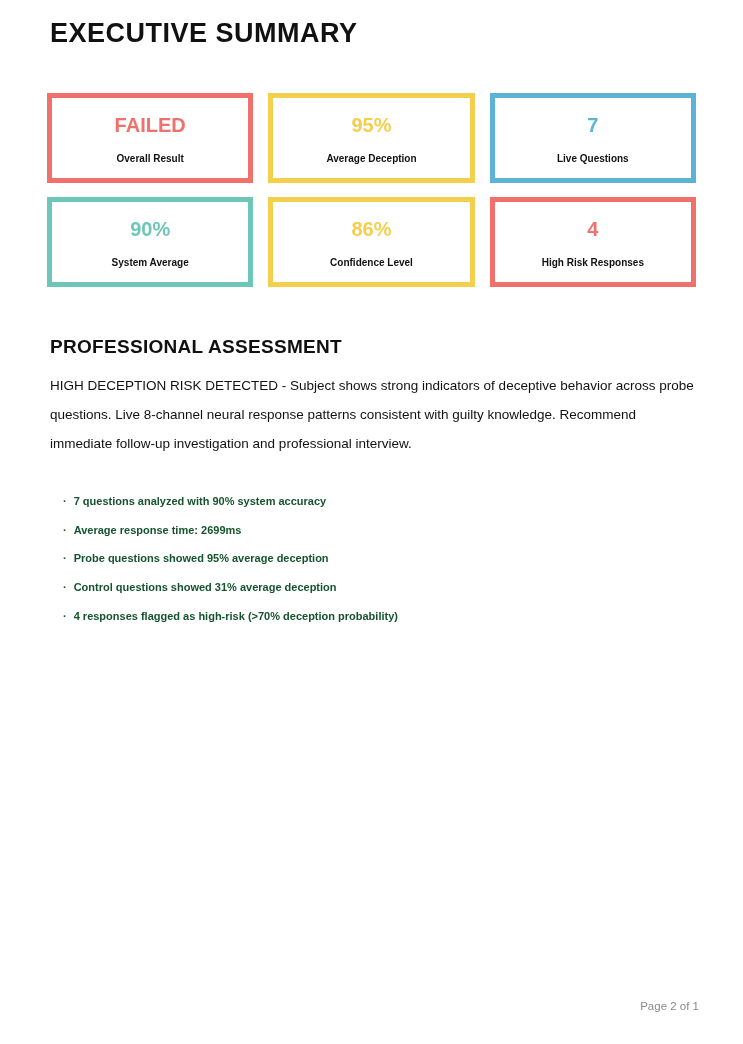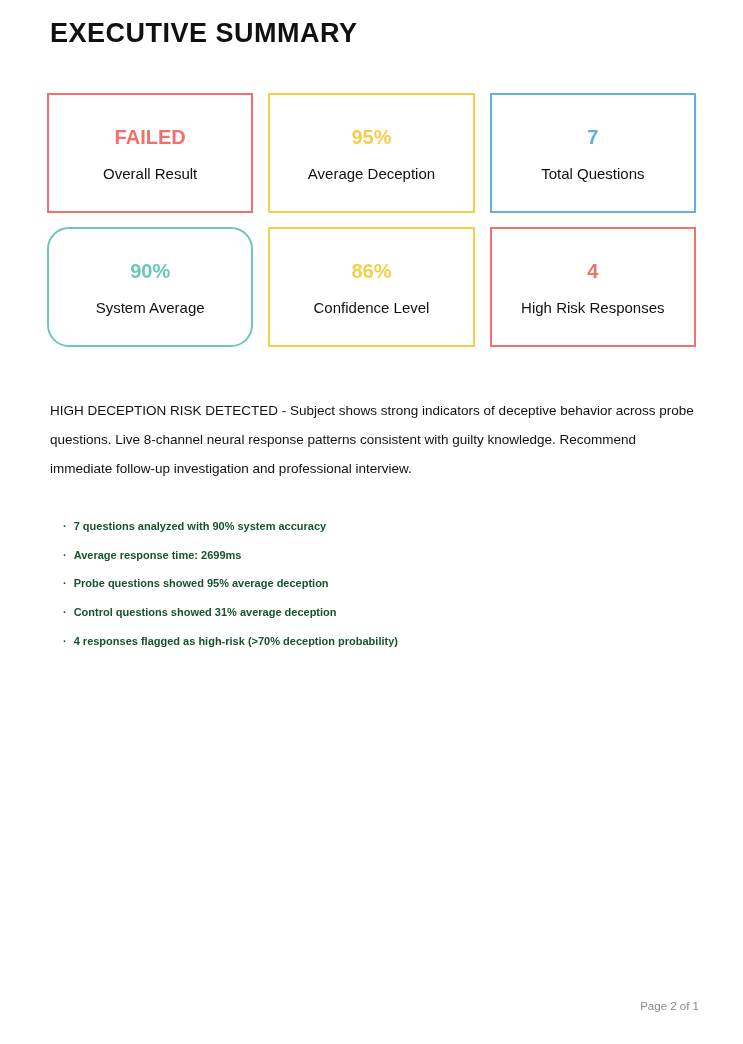--- a/index.html
+++ b/index.html
@@ -26,37 +26,37 @@
     margin-left: 3px;
   }
   .cards-grid {
     margin-top: 44px;
     display: grid;
     grid-template-columns: repeat(3, 1fr);
     column-gap: 15px;
     row-gap: 14px;
   }
   .card {
-    height: 120px;
-    border: 2px solid #eab308; 
+    height: 90px;
+    border: 5px solid #eab308; 
     background: #ffffff;
     display: flex;
     flex-direction: column;
     align-items: center;
     justify-content: center;
   }
   .card-value {
     font-size: 20px;
     font-weight: bold;
     line-height: 24px;
   }
   .card-label {
     margin-top: 16px;
-    font-size: 15px;
-    font-weight: normal;
+    font-size: 10px;
+    font-weight: bold;
     color: #111111;
   }
   .section { margin-left: 3px; }
   .section-heading {
     font-size: 19px;
     font-weight: bold;
     letter-spacing: 0.3px;
     color: #111111;
   }
   .assessment-section { margin-top: 49px; }
@@ -106,41 +106,42 @@
       <div class="card-label">Overall Result</div>
     </div>
 
     <div class="card" style="border-color: rgb(244, 207, 76);">
       <div class="card-value" style="color: rgb(244, 207, 76);">95%</div>
       <div class="card-label">Average Deception</div>
     </div>
 
     <div class="card" style="border-color: rgb(92, 179, 213);">
       <div class="card-value" style="color: rgb(92, 179, 213);">7</div>
-      <div class="card-label">Total Questions</div>
+      <div class="card-label">Live Questions</div>
     </div>
 
-    <div class="card" style="border-color: rgb(110, 198, 184); border-radius: 22px;">
+    <div class="card" style="border-color: rgb(110, 198, 184);">
       <div class="card-value" style="color: rgb(110, 198, 184);">90%</div>
       <div class="card-label">System Average</div>
     </div>
 
     <div class="card" style="border-color: rgb(244, 207, 76);">
       <div class="card-value" style="color: rgb(244, 207, 76);">86%</div>
       <div class="card-label">Confidence Level</div>
     </div>
 
     <div class="card" style="border-color: rgb(240, 113, 108);">
       <div class="card-value" style="color: rgb(240, 113, 108);">4</div>
       <div class="card-label">High Risk Responses</div>
     </div>
 
   </div>
 
   <div class="section assessment-section">
+    <h2 class="section-heading">PROFESSIONAL ASSESSMENT</h2>
     <p class="assessment-body">HIGH DECEPTION RISK DETECTED - Subject shows strong indicators of deceptive behavior across probe questions. Live 8-channel neural response patterns consistent with guilty knowledge. Recommend immediate follow-up investigation and professional interview.</p>
   </div>
 
   <div class="section findings-section">
     <ul class="findings-list">
       <li class="finding">7 questions analyzed with 90% system accuracy</li>
       <li class="finding">Average response time: 2699ms</li>
       <li class="finding">Probe questions showed 95% average deception</li>
       <li class="finding">Control questions showed 31% average deception</li>
       <li class="finding">4 responses flagged as high-risk (&gt;70% deception probability)</li>

